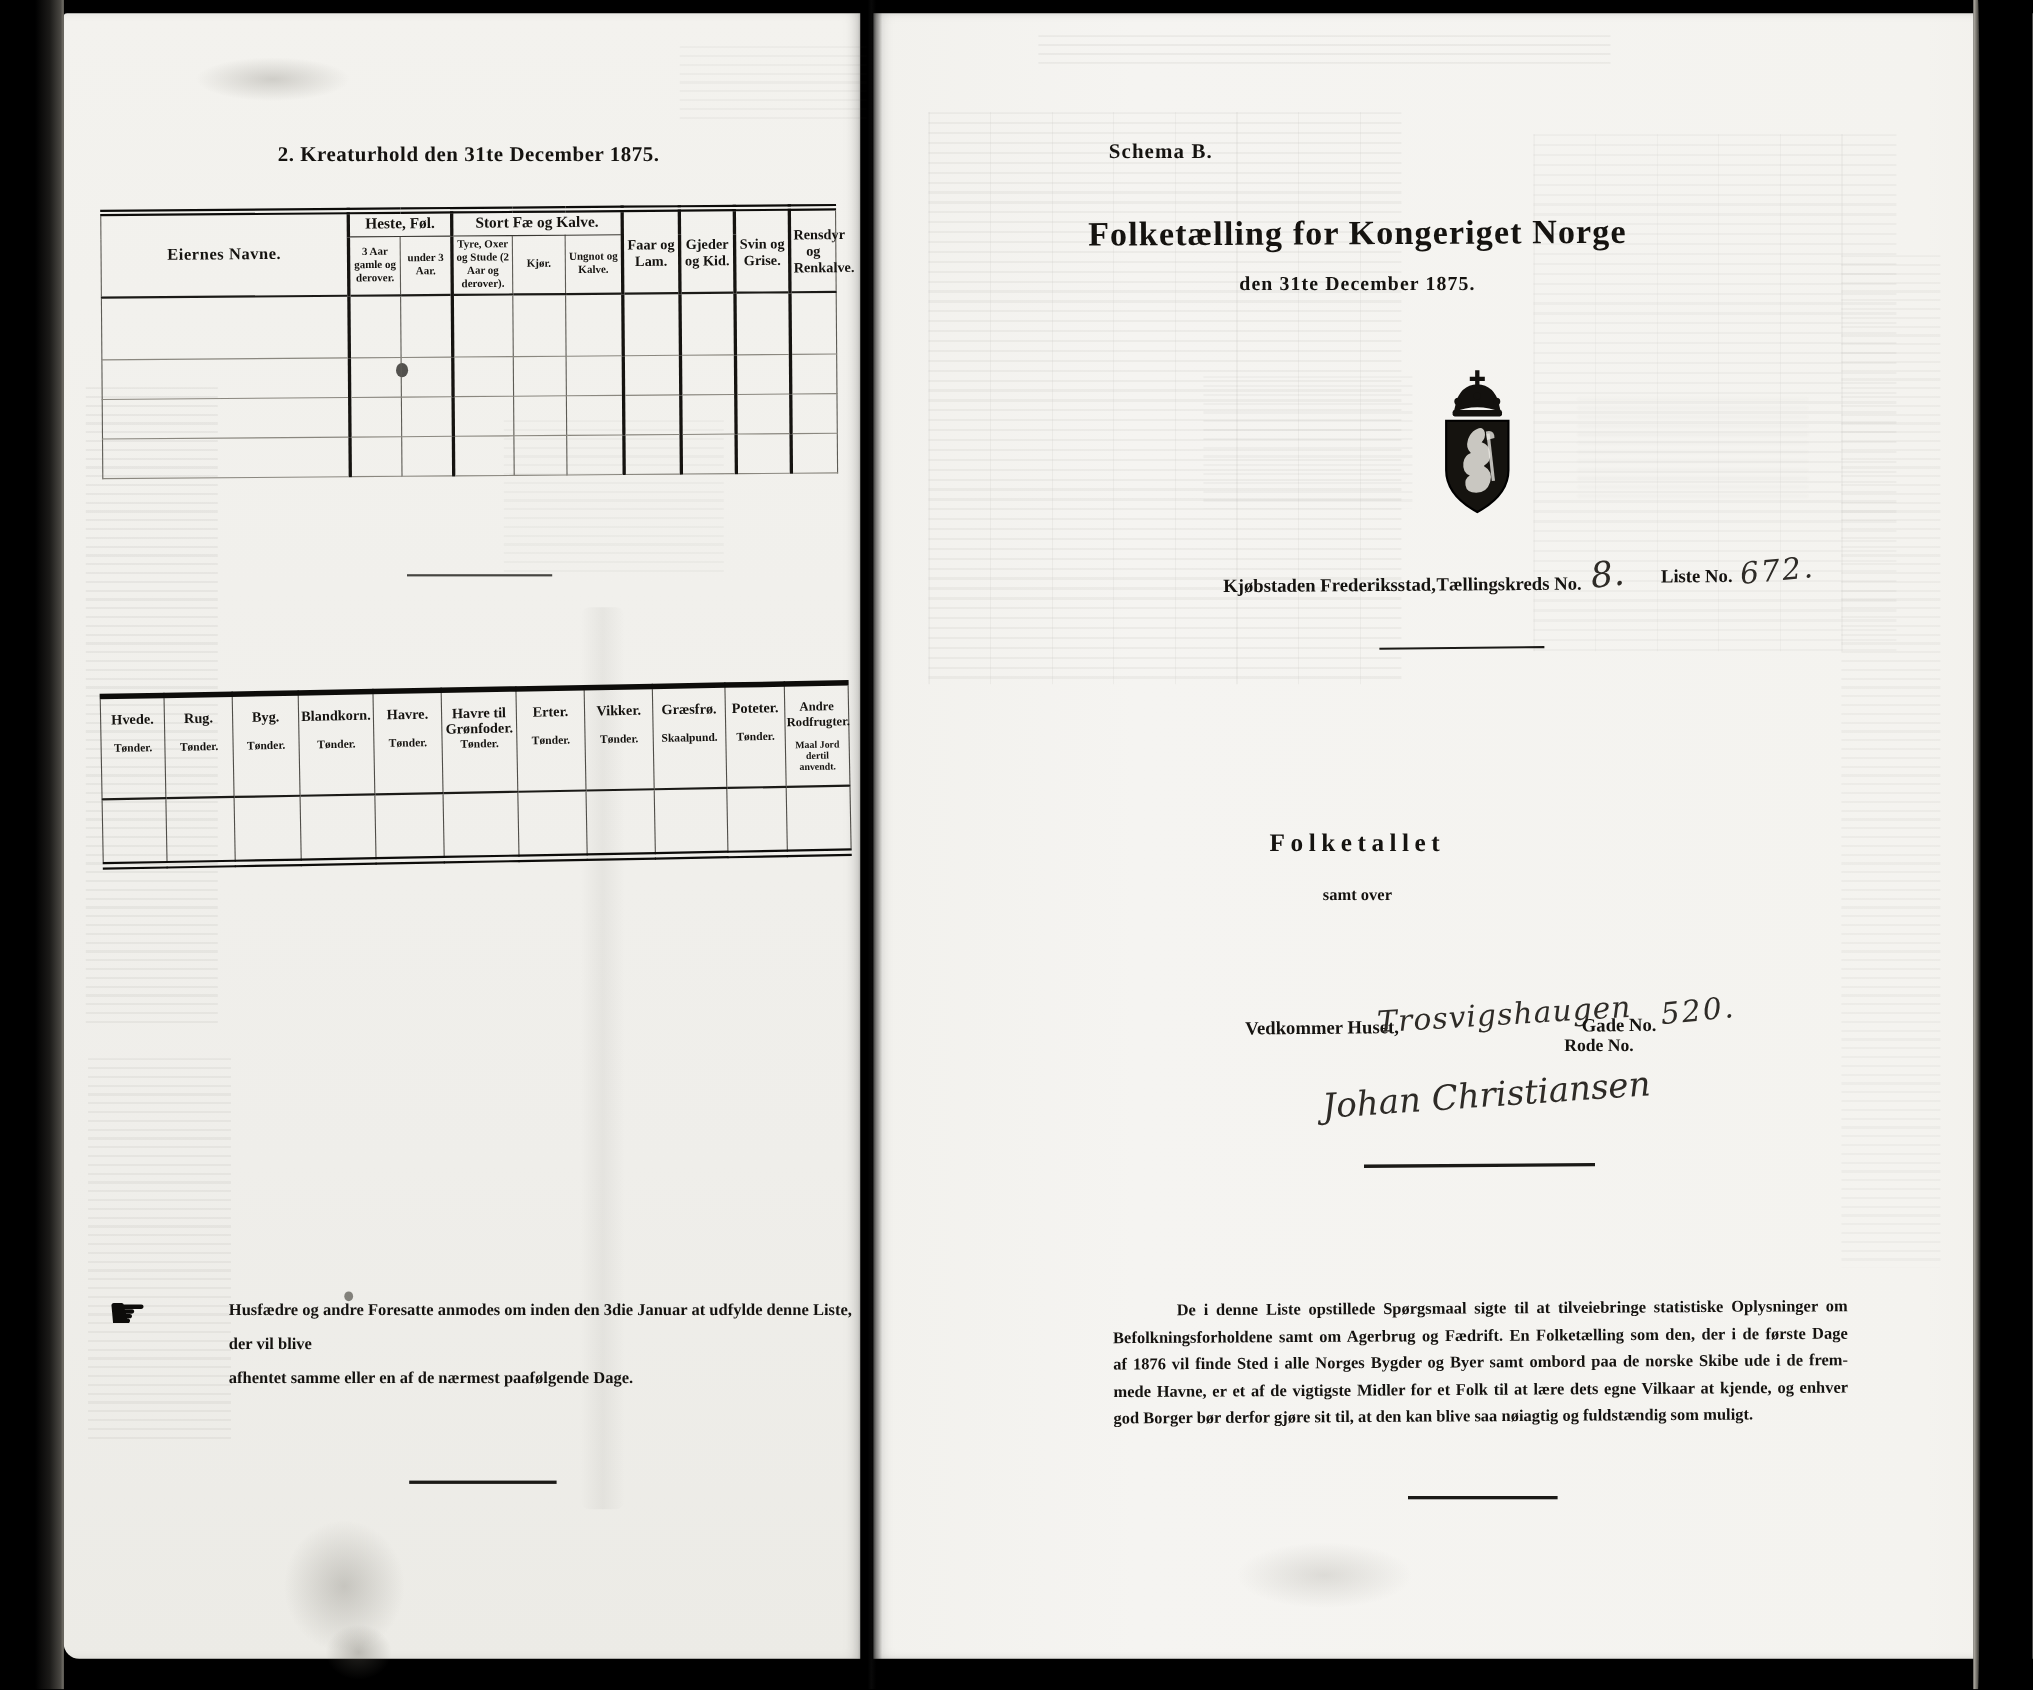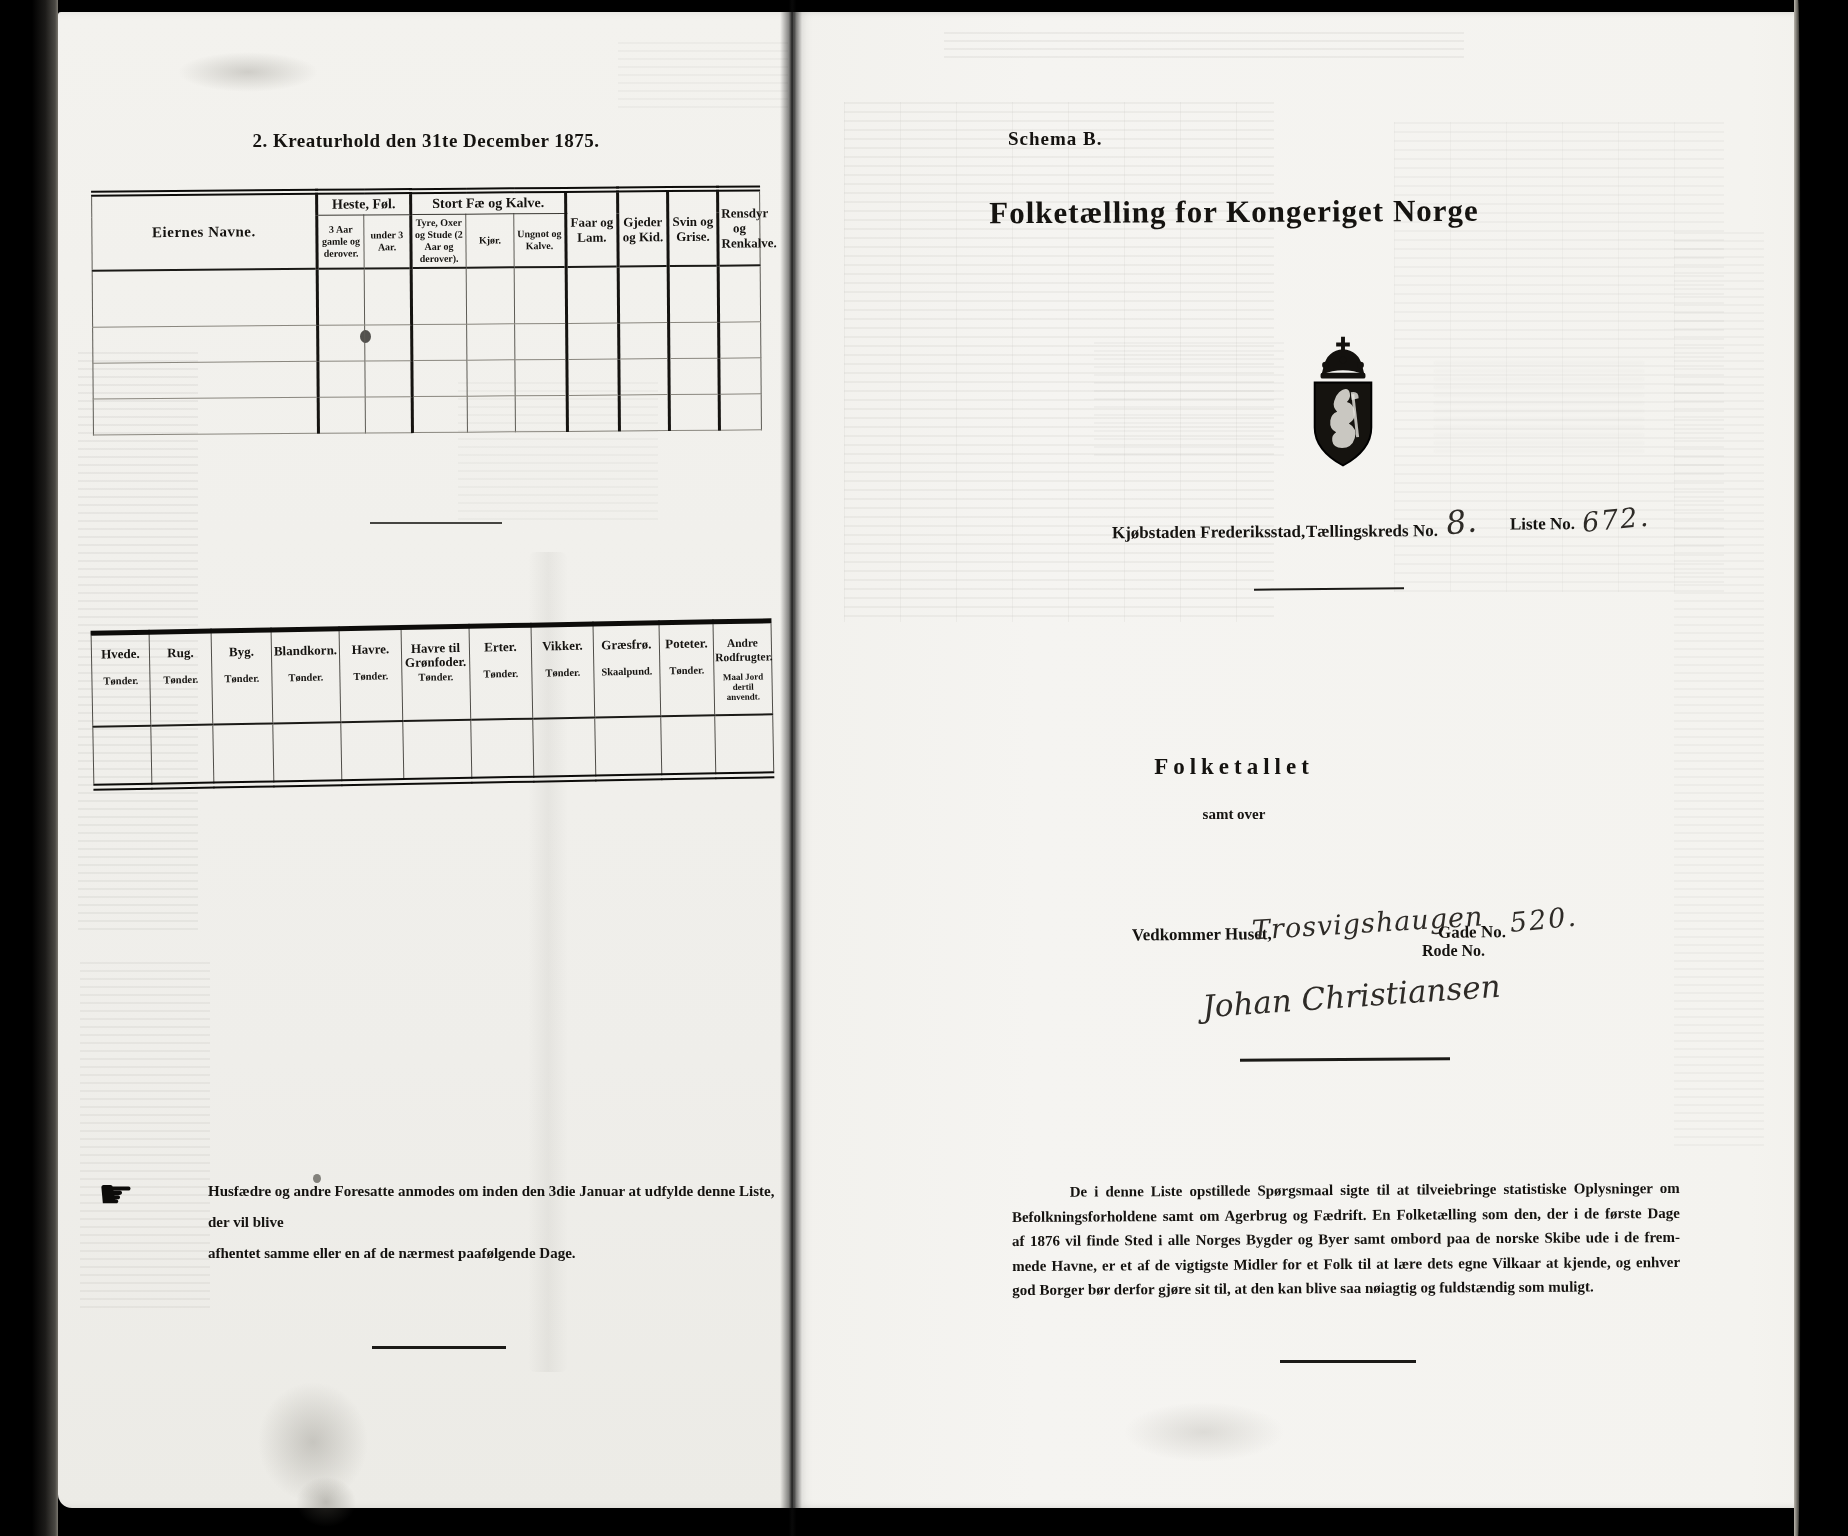--- a/index.html
+++ b/index.html
@@ -2,21 +2,21 @@
 <html><head>
 <meta charset="utf-8">
 <style>
   html,body{margin:0;padding:0;background:#000;}
   .stage{position:relative;width:1848px;height:1536px;background:#000;overflow:hidden;
          font-family:"Liberation Serif","DejaVu Serif",serif;color:#151310;}
 
   
   .page{position:absolute;top:12px;height:1496px;}
   .left-page{left:58px;width:724px;background:linear-gradient(180deg,#f3f2ee,#efeeea 70%,#ecebe6);
-             border-radius:3px 0 0 14px;box-shadow:inset -8px 0 14px -8px rgba(0,0,0,.35);padding-left:32px;}
+             border-radius:3px 0 0 14px;box-shadow:inset -8px 0 14px -8px rgba(0,0,0,.35);}
   .right-page{left:794px;width:1196px;background:linear-gradient(90deg,#f2f1ed,#f5f4f1 20%,#f4f3ef 80%,#eceae5);
               border-radius:0 10px 10px 0;box-shadow:inset 10px 0 16px -10px rgba(0,0,0,.45), inset -6px 0 10px -6px rgba(0,0,0,.25);}
   .gutter{position:absolute;left:780px;top:0;width:22px;height:1536px;z-index:5;
           background:linear-gradient(90deg,rgba(0,0,0,0),rgba(0,0,0,.45) 40%,rgba(10,10,10,.9) 55%,rgba(0,0,0,.35) 75%,rgba(0,0,0,0));}
   .edge-left{position:absolute;left:0;top:0;width:58px;height:1536px;
              background:linear-gradient(90deg,#000 55%,#1c1b19 78%,#4a4843 95%,#7a776f);}
   .edge-right{position:absolute;left:1794px;top:0;width:54px;height:1536px;background:#000;}
   .edge-right::before{content:"";position:absolute;left:0;top:0;width:7px;height:100%;
              background:linear-gradient(90deg,#b9b5ac,#55534d 60%,#000);border-radius:0 40% 40% 0;}
 
@@ -281,20 +281,21 @@
     <div class="bleed cols" style="left:600px;top:110px;width:330px;height:470px;opacity:.4"></div>
     <div class="bleed" style="left:150px;top:20px;width:520px;height:26px;opacity:.5"></div>
     <div class="bleed" style="left:300px;top:330px;width:190px;height:120px;opacity:.35"></div>
     <div class="bleed" style="left:880px;top:220px;width:90px;height:920px;opacity:.35"></div>
     <div class="bleed" style="left:640px;top:350px;width:210px;height:90px;opacity:.3;filter:blur(1.4px)"></div>
     <div class="stain" style="left:330px;top:1390px;width:160px;height:60px;background:radial-gradient(closest-side,rgba(110,106,96,.18),rgba(0,0,0,0));"></div>
 
     <div class="schema">Schema B.</div>
 
     <div class="rp-center main-title">Folketælling for Kongeriget Norge</div>
+    <div class="rp-center date-line">den 31te December 1875.</div>
 
     <svg class="crest" viewBox="0 0 84 140" aria-hidden="true">
       <g fill="#13110e">
         <path d="M40 1 h4 v6 h5 v4 h-5 v6 h-4 v-6 h-5 v-4 h5 z"></path>
         <path d="M22 32 Q26 15 42 14 Q58 15 62 32 L64 40 Q42 31 20 40 Z"></path>
         <circle cx="24" cy="30" r="3.4"></circle>
           <circle cx="42" cy="25" r="3.4"></circle>
           <circle cx="60" cy="30" r="3.4"></circle>
         <rect x="19" y="38" width="46" height="6" rx="2"></rect>
       </g>

